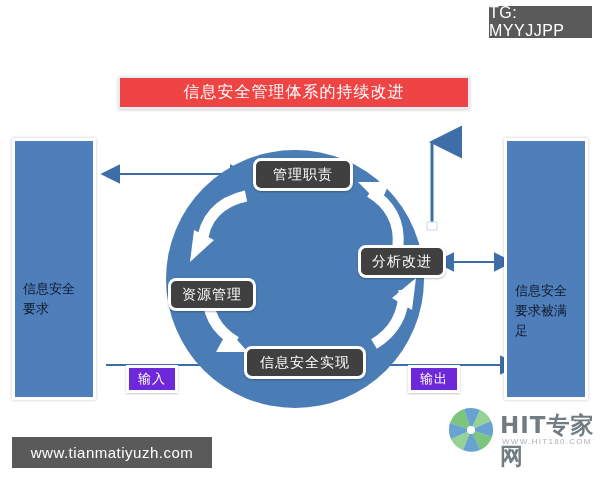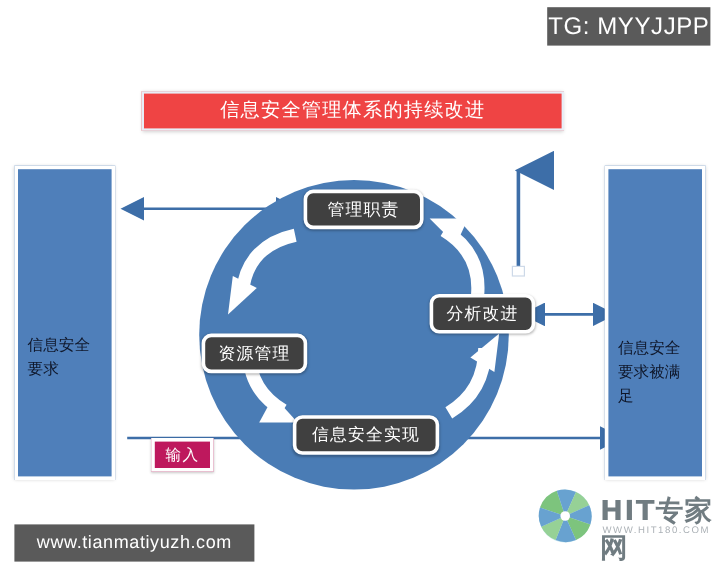--- a/index.html
+++ b/index.html
@@ -22,22 +22,22 @@
     background: #5a5a5a;
     color: #ffffff;
     display: flex;
     align-items: center;
     justify-content: center;
     letter-spacing: .5px;
     font-family: "Liberation Sans", sans-serif;
   }
   #wm-top {
     right: 8px; top: 6px;
-    width: 136px; height: 32px;
-    font-size: 20px;
+    width: 103px; height: 32px;
+    font-size: 16px;
   }
   #wm-bottom {
     left: 12px; bottom: 12px;
     width: 200px; height: 31px;
     font-size: 15px;
   }
 
   
   #title-banner {
     position: absolute;
@@ -104,21 +104,21 @@
     box-shadow: 0 1px 2px rgba(0,0,0,.25);
   }
   #node-top    { left: 253px; top: 158px; width: 100px; height: 33px; }
   #node-left   { left: 168px; top: 234px; width: 88px;  height: 33px; margin-top: 44px; }
   #node-right  { left: 358px; top: 245px; width: 88px;  height: 33px; }
   #node-bottom { left: 244px; top: 346px; width: 122px; height: 33px; }
 
   
   .io-label {
     position: absolute;
-    background: #be185d;
+    background: #6d28d9;
     border: 3px solid #ffffff;
     box-sizing: border-box;
     color: #ffffff;
     font-size: 13px;
     display: flex;
     align-items: center;
     justify-content: center;
     letter-spacing: 1px;
     box-shadow: 0 1px 2px rgba(0,0,0,.22);
   }
@@ -245,20 +245,21 @@
       <div>足</div>
     </div>
   </div>
 
   <div id="node-top" class="node">管理职责</div>
   <div id="node-left" class="node">资源管理</div>
   <div id="node-right" class="node">分析改进</div>
   <div id="node-bottom" class="node">信息安全实现</div>
 
   <div id="io-input" class="io-label">输入</div>
+  <div id="io-output" class="io-label">输出</div>
 
   <div id="hit-logo">
     <svg width="56" height="52" viewBox="0 0 56 52">
       <g transform="translate(27,24)">
         <circle cx="0" cy="0" r="22" fill="#7ec8d8" opacity="0.55"></circle>
         <path d="M0,0 L-21,-7 A22,22 0 0,1 -7,-21 z" fill="#4cae4c"></path>
         <path d="M0,0 L-7,-21 A22,22 0 0,1 9,-20 z" fill="#2f7fbf"></path>
         <path d="M0,0 L9,-20 A22,22 0 0,1 20,-9 z" fill="#6ec06e"></path>
         <path d="M0,0 L20,-9 A22,22 0 0,1 21,7 z" fill="#2f7fbf"></path>
         <path d="M0,0 L21,7 A22,22 0 0,1 9,20 z" fill="#4cae4c"></path>

